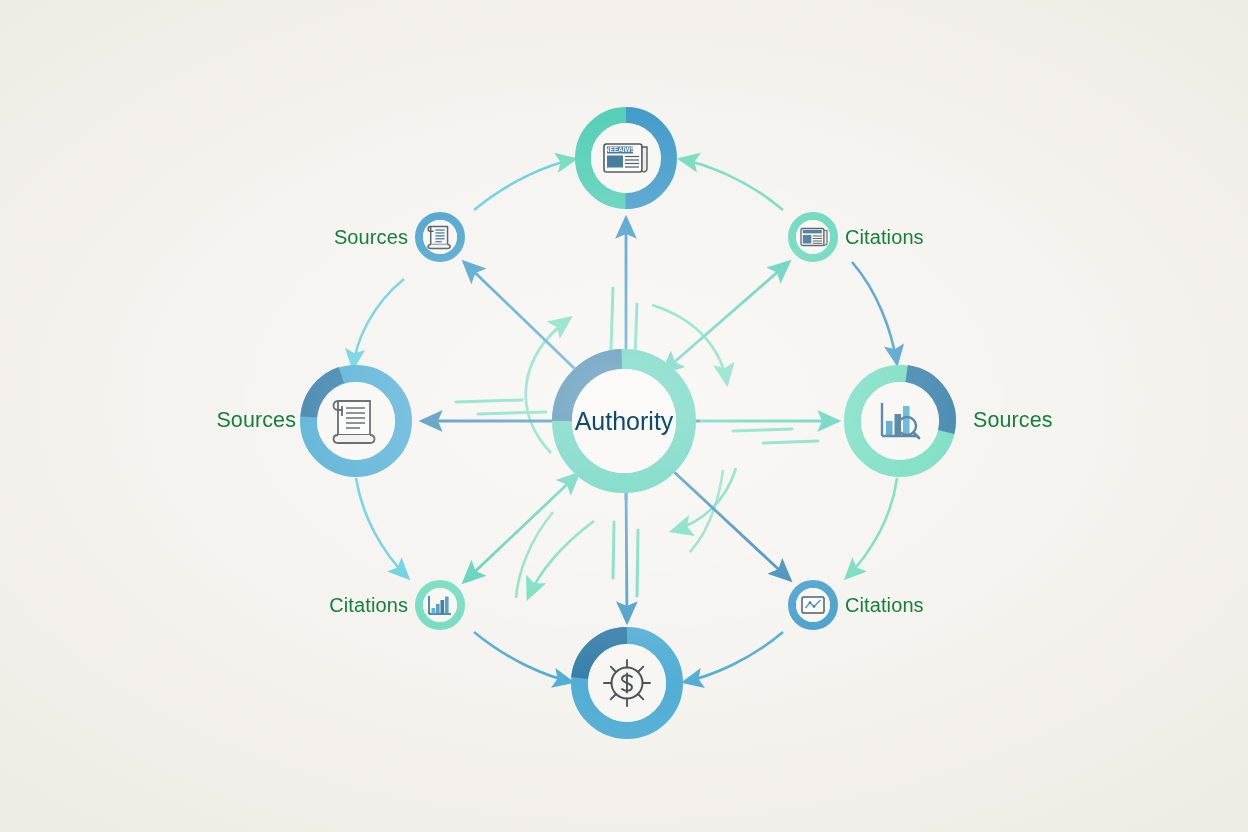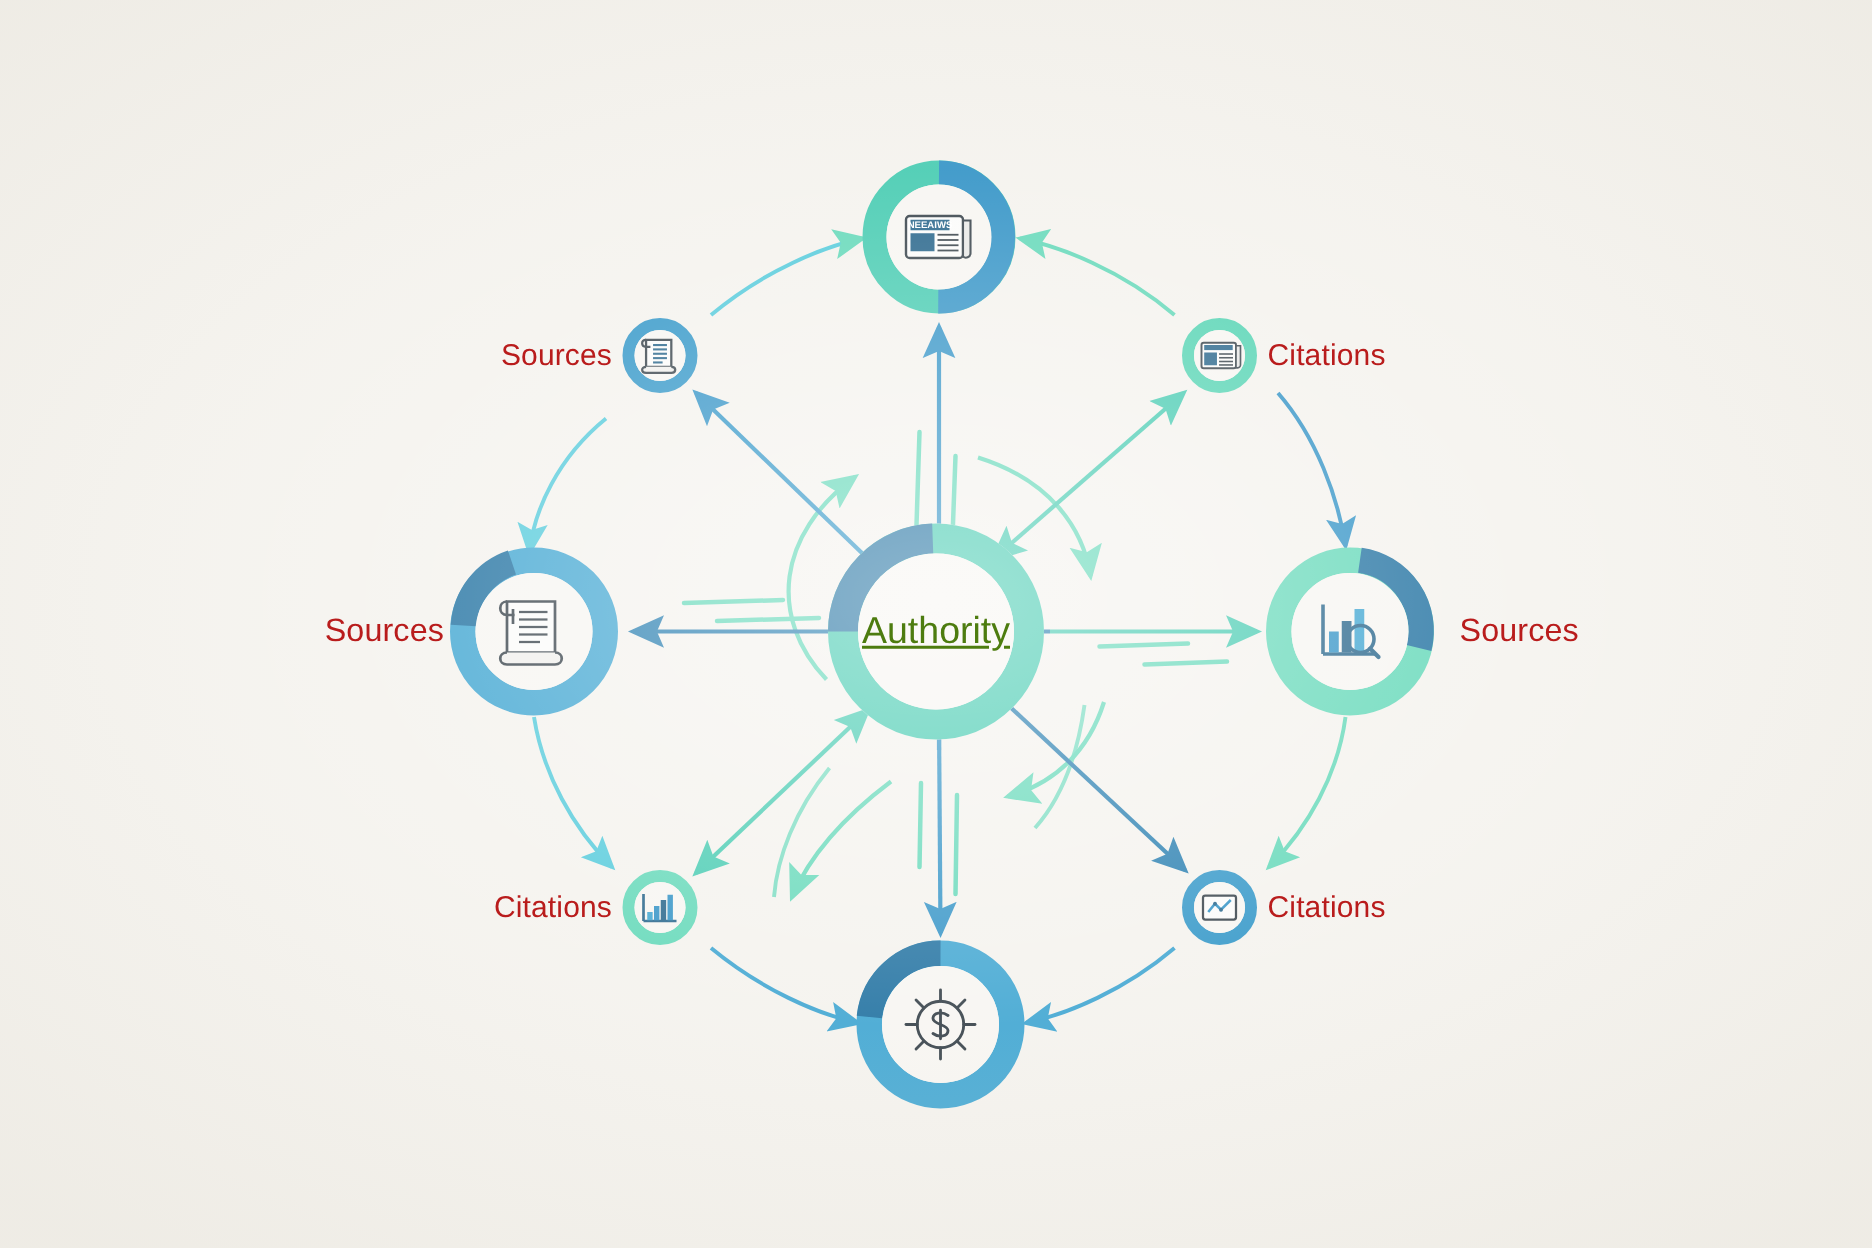--- a/index.html
+++ b/index.html
@@ -10,37 +10,36 @@
     overflow:hidden;
   }
   #stage{position:relative;width:1248px;height:832px;}
   #diagram{position:absolute;inset:0;}
   .vignette{
     position:absolute;inset:0;pointer-events:none;
     background:radial-gradient(ellipse 72% 66% at 50% 48%, rgba(255,255,255,0.50) 0%, rgba(255,255,255,0.12) 52%, rgba(228,224,214,0.34) 100%);
   }
   .lbl{
     position:absolute;
-    color:#b91c1c;
+    color:#15803d;
     font-size:21.5px;
     letter-spacing:0.1px;
     white-space:nowrap;
     line-height:1;
   }
   .lbl.r{transform:translate(0,-50%);}
   .lbl.l{transform:translate(-100%,-50%);}
   .center-label{
     position:absolute;
     left:624px;top:421px;
     transform:translate(-50%,-50%);
     font-size:25px;
-    color:#4d7c0f;
+    color:#0c4a6e;
     white-space:nowrap;
     line-height:1;
-    text-decoration:underline;
   }
 </style>
 </head>
 <body>
 
 <div id="stage">
 
   <svg id="diagram" viewBox="0 0 1248 832">
     <defs>
       <marker id="ah-blue-dark" markerWidth="9" markerHeight="9" refX="7.4" refY="4.5" orient="auto">

